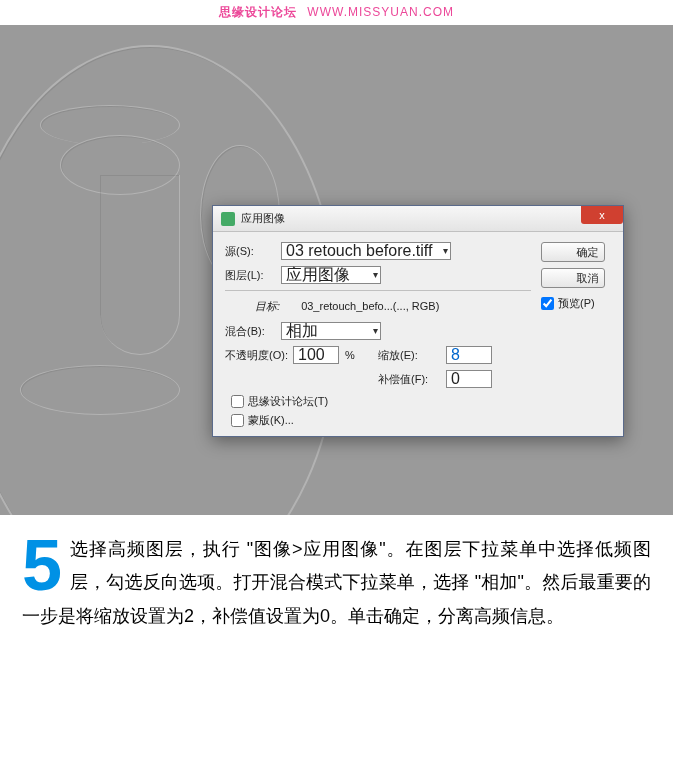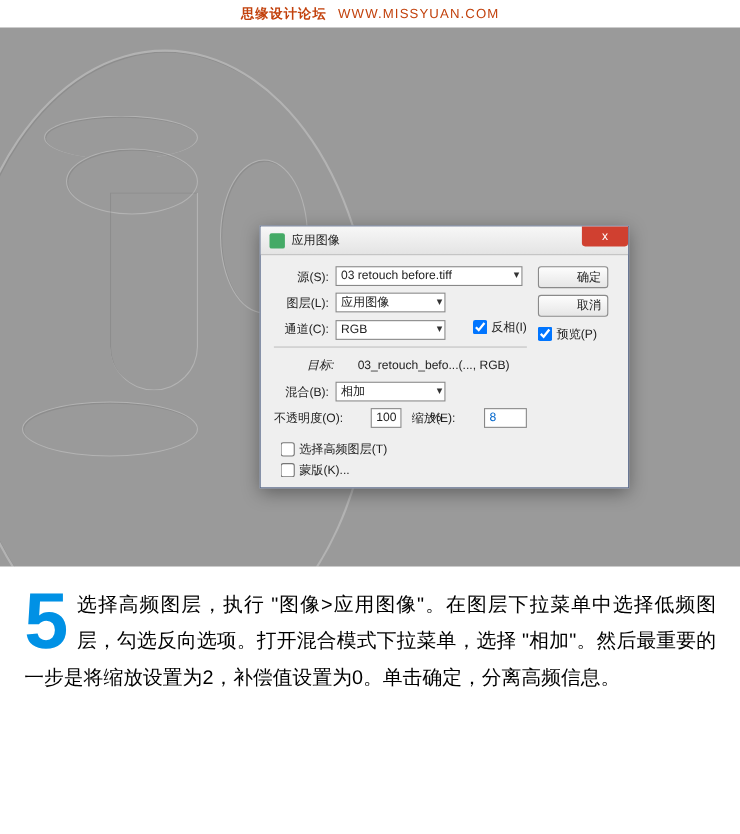--- a/index.html
+++ b/index.html
@@ -1,63 +1,63 @@
 <!DOCTYPE html>
 <html><head>
 <meta charset="utf-8">
 <style>
 * { margin: 0; padding: 0; box-sizing: border-box; }
 body { width: 673px; font-family: "Microsoft YaHei", "SimSun", sans-serif; background: #fff; }
 
-.watermark { text-align: center; color: #c2410c; font-size: 12px; padding: 4px 0; letter-spacing: 1px; }
+.watermark { text-align: center; color: #ec4899; font-size: 12px; padding: 4px 0; letter-spacing: 1px; }
 .watermark span:first-child { font-weight: bold; margin-right: 6px; }
 
 .screenshot-area { width: 100%; height: 490px; background: #9a9a9a; position: relative; overflow: hidden; }
 
 
 .emboss-line { position: absolute; border: 1px solid rgba(255,255,255,0.25); border-radius: 50%; box-shadow: inset 1px 1px 0 rgba(0,0,0,0.08); }
 .face-outline { width: 380px; height: 560px; left: -40px; top: 20px; border-width: 2px; }
 .eye-area { width: 120px; height: 60px; left: 60px; top: 110px; }
 .nose { width: 80px; height: 180px; left: 100px; top: 150px; border-left: none; border-top: none; border-radius: 0 0 40px 40px; }
 .lips { width: 160px; height: 50px; left: 20px; top: 340px; }
 .ear { width: 80px; height: 140px; left: 200px; top: 120px; }
 .brow { width: 140px; height: 40px; left: 40px; top: 80px; border-bottom: none; }
 
 
-.dialog { position: absolute; left: 236px; top: 180px; width: 336px; background: #efefef; border: 1px solid #5a6a8a; box-shadow: 0 4px 16px rgba(0,0,0,0.4); font-size: 11px; color: #222; }
+.dialog { position: absolute; left: 212px; top: 180px; width: 412px; background: #efefef; border: 1px solid #5a6a8a; box-shadow: 0 4px 16px rgba(0,0,0,0.4); font-size: 11px; color: #222; }
 .titlebar { height: 26px; background: linear-gradient(#f7f7f7, #e4e4e4); border-bottom: 1px solid #c0c0c0; display: flex; align-items: center; padding-left: 8px; position: relative; }
 .titlebar .icon { width: 14px; height: 14px; background: #4a6; border-radius: 2px; margin-right: 6px; }
 .close-btn { position: absolute; right: 0; top: 0; width: 42px; height: 18px; background: #d04030; color: #fff; text-align: center; font-size: 11px; line-height: 18px; border-radius: 0 0 3px 3px; }
 
 .dialog-body { padding: 10px 12px 4px 12px; position: relative; }
 .main-area { display: flex; }
 .fields { flex: 1; }
 .buttons { width: 80px; padding-left: 10px; }
 
 .row { display: flex; align-items: center; margin-bottom: 6px; }
-.row label { width: 56px; text-align: right; padding-right: 6px; white-space: nowrap; }
-.combo, .input { background: #fff; border: 1px solid #888; height: 18px; line-height: 16px; padding: 0 4px; font-size: 11px; }
+.row label { width: 56px; text-align: left; padding-right: 6px; white-space: nowrap; }
+.combo, .input { background: #fff; border: 1px solid #888; height: 18px; line-height: 16px; padding: 0 4px; font-size: 16px; }
 .combo { position: relative; padding-right: 14px; }
 .combo::after { content: "▾"; position: absolute; right: 2px; top: 0; font-size: 10px; color: #333; }
 .wide { width: 170px; }
 .med { width: 100px; }
 .sm { width: 46px; }
 
 .btn { display: block; width: 64px; height: 20px; background: linear-gradient(#fdfdfd,#e6e6e6); border: 1px solid #8a8a8a; border-radius: 3px; text-align: center; line-height: 18px; margin-bottom: 6px; font-size: 11px; cursor: pointer; padding-left: 29px; }
 
 .checkbox-row { display: flex; align-items: center; margin-bottom: 4px; }
 .checkbox-row input { margin-right: 4px; }
 
 .divider { border-top: 1px solid #c0c0c0; margin: 6px 0 8px 0; }
 
 .target-row { padding-left: 30px; margin-bottom: 8px; }
 .target-row span.lbl { margin-right: 18px; font-style: italic; }
 
 .lower-grid { display: flex; flex-wrap: wrap; }
-.lower-grid .row { width: 50%; gap: 20px; }
+.lower-grid .row { width: 50%; }
 .lower-grid .row label { width: 68px; }
 .checkbox-left { padding-left: 6px; }
 
 
 .article { padding: 18px 22px 30px 22px; }
 .article h2 { font-size: 30px; font-weight: bold; color: #000; margin-bottom: 14px; }
 .step-wrap { display: flow-root; }
 .step-num { float: left; font-size: 72px; line-height: 0.9; font-weight: bold; color: #0091e5; margin-right: 8px; font-family: Arial, sans-serif; }
 .step-text { font-size: 18px; line-height: 1.85; color: #000; text-align: justify; }
 .inline-quote { letter-spacing: 0; }
@@ -91,29 +91,20 @@
           <div class="row">
             <label>源(S):</label>
             <div class="combo wide">03 retouch before.tiff</div>
           </div>
 
           <div class="row">
             <label>图层(L):</label>
             <div class="combo med">应用图像</div>
           </div>
 
-          <div class="row">
-            <label>通道(C):</label>
-            <div class="combo med">RGB</div>
-            <div style="flex:1"></div>
-            <div class="checkbox-row">
-              <input type="checkbox" checked="" style="">
-              <span>反相(I)</span>
-            </div>
-          </div>
 
           <div class="divider"></div>
 
           <div class="target-row">
             <span class="lbl">目标:</span>
             <span>03_retouch_befo...(..., RGB)</span>
           </div>
 
           <div class="row">
             <label>混合(B):</label>
@@ -124,25 +115,29 @@
             <div class="row">
               <label>不透明度(O):</label>
               <div class="input sm">100</div>
               <span style="margin-left:6px">%</span>
             </div>
             <div class="row">
               <label>缩放(E):</label>
               <div class="input sm" style="color:#06c">8</div>
             </div>
             <div class="row" style="width:50%"></div>
+            <div class="row">
+              <label>补偿值(F):</label>
+              <div class="input sm">0</div>
+            </div>
           </div>
 
           <div class="checkbox-row checkbox-left">
             <input type="checkbox" style="">
-            <span>选择高频图层(T)</span>
+            <span>思缘设计论坛(T)</span>
           </div>
           <div class="checkbox-row checkbox-left">
             <input type="checkbox" style="">
             <span>蒙版(K)...</span>
           </div>
 
         </div>
 
         <div class="buttons">
           <div class="btn">确定</div>

